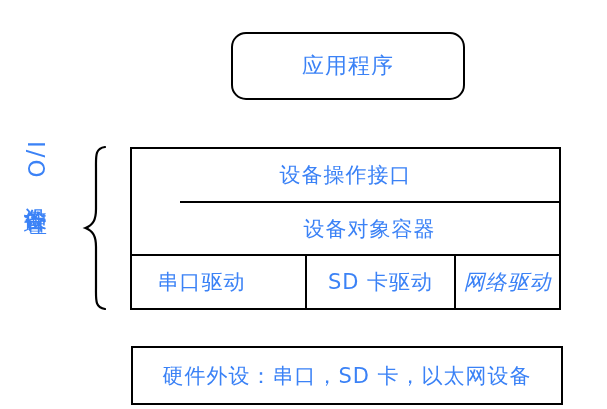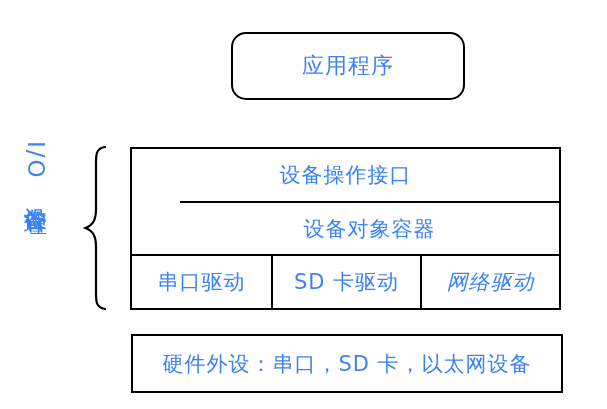--- a/index.html
+++ b/index.html
@@ -87,27 +87,27 @@
   }
   .driver-cell {
     display: flex;
     align-items: center;
     justify-content: center;
     font-size: 21px;
     letter-spacing: 1px;
     box-sizing: border-box;
   }
   .driver-cell:nth-child(1) { width: 139px; }
-  .driver-cell:nth-child(2) { width: 151px; border-left: 2px solid #000000; border-right: 2px solid #000000; }
+  .driver-cell:nth-child(2) { width: 151px; border-left: 2px solid #000000; border-right: 2px solid #000000; margin-left: 34px; }
   .driver-cell:nth-child(3) { flex: 1; font-style: italic; }
   
   .hw-box {
     position: absolute;
     left: 131px;
-    top: 334px;
+    top: 346px;
     width: 432px;
     height: 59px;
     border: 2px solid #000000;
     box-sizing: border-box;
     font-size: 21px;
   }
 </style>
 </head>
 <body>
 

